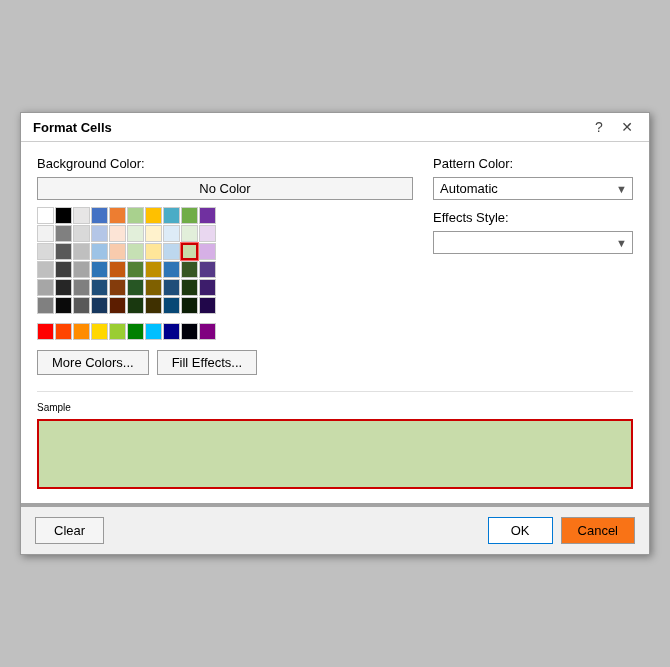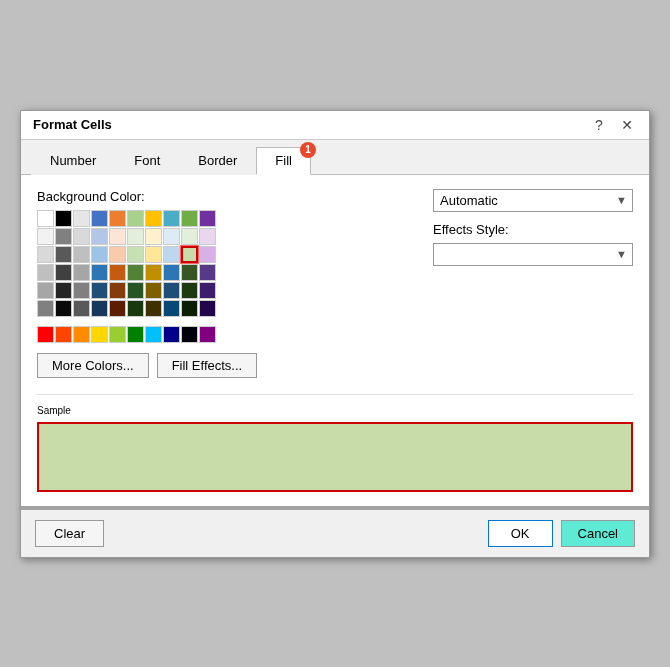--- a/index.html
+++ b/index.html
@@ -204,21 +204,21 @@
       padding: 5px 22px;
       border: 1px solid #0078d4;
       background: #fff;
       font-size: 13px;
       cursor: pointer;
       color: #000;
     }
     .cancel-btn {
       padding: 5px 16px;
       border: 1px solid #999;
-      background: #5eead4;
+      background: #f97316;
       font-size: 13px;
       cursor: pointer;
     }
     select {
       width: 100%;
       padding: 3px 20px 3px 6px;
       border: 1px solid #999;
       background: #fff;
       font-size: 13px;
       appearance: none;
@@ -232,43 +232,29 @@
 <div class="dialog">
 
   <div class="title-bar">
     <span class="title-bar-left">Format Cells</span>
     <div class="title-bar-right">
       <span class="title-btn">?</span>
       <span class="title-btn">✕</span>
     </div>
   </div>
 
-  <div class="tabs">
-    <div class="tab">
-      <span>Number</span>
-    </div>
-    <div class="tab">
-      <span>Font</span>
-    </div>
-    <div class="tab">
-      <span>Border</span>
-    </div>
-    <div class="tab active" style="position:relative;">
-      <span>Fill</span>
-      <span class="tab-badge">1</span>
-    </div>
-  </div>
 
   <div class="dialog-body">
     <div class="two-col">
 
       <div class="col-left">
         <div class="section-label">
           <span>Background Color:</span>
         </div>
+        <button class="no-color-btn">No Color</button>
 
         
         <div class="color-grid">
           <div class="color-row">
             <div class="color-cell" style="background:#ffffff;"></div>
             <div class="color-cell" style="background:#000000;"></div>
             <div class="color-cell" style="background:#e7e6e6;"></div>
             <div class="color-cell" style="background:#4472c4;"></div>
             <div class="color-cell" style="background:#ed7d31;"></div>
             <div class="color-cell" style="background:#a9d18e;"></div>
@@ -355,20 +341,23 @@
           <div class="color-cell" style="background:#800080;"></div>
         </div>
 
         <div class="action-btns">
           <button class="action-btn">More Colors...</button>
           <button class="action-btn">Fill Effects...</button>
         </div>
       </div>
 
       <div class="col-right">
+        <div class="section-label">
+          <span>Pattern Color:</span>
+        </div>
         <div class="dropdown-wrapper">
           <select>
             <option>Automatic</option>
           </select>
           <span class="dropdown-arrow">▼</span>
         </div>
 
         <div class="section-label" style="margin-top:8px;">
           <span>Effects Style:</span>
         </div>

